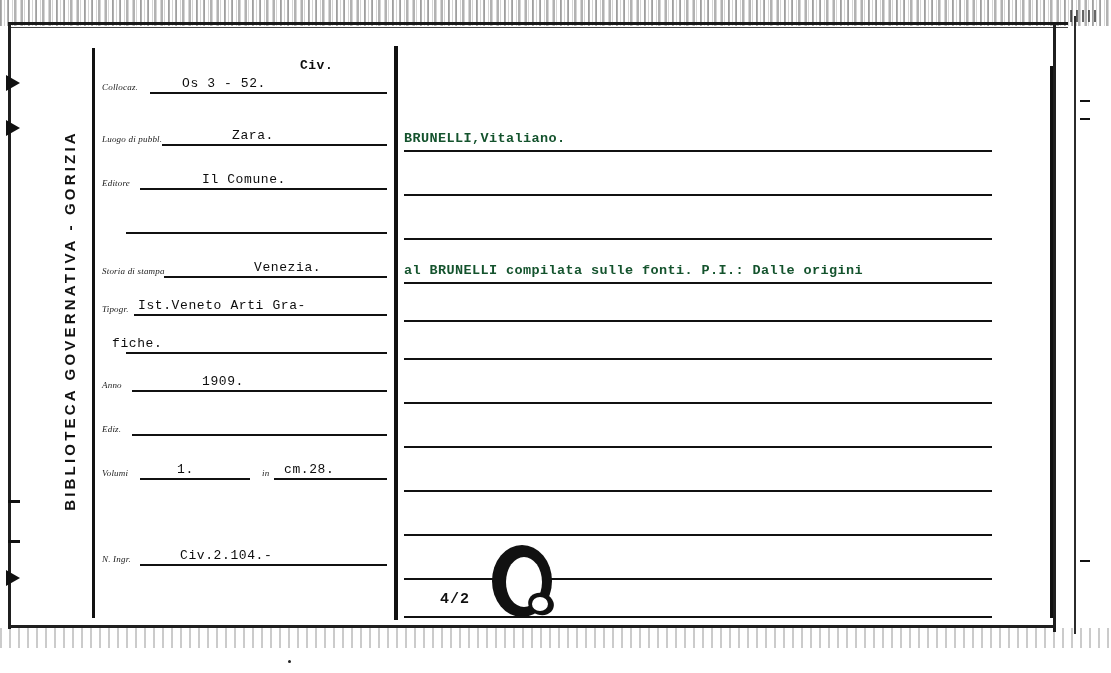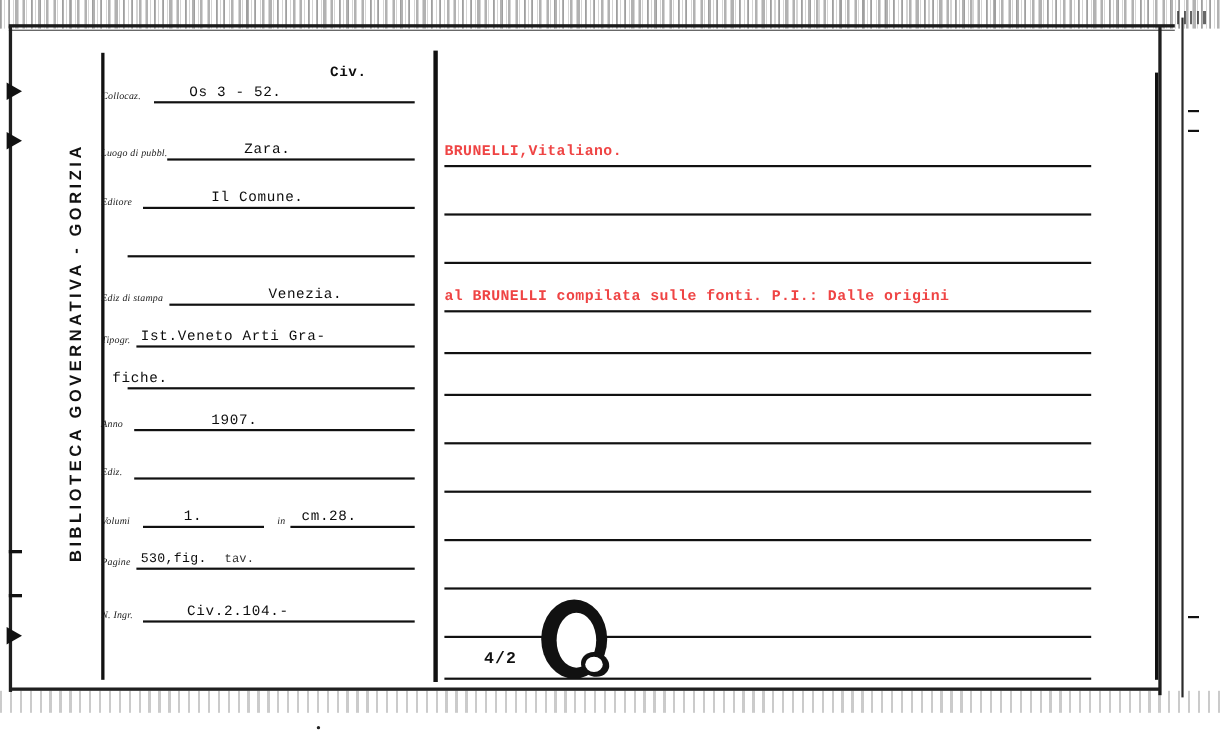--- a/index.html
+++ b/index.html
@@ -134,21 +134,21 @@
     font-family: "Liberation Sans", sans-serif;
     font-weight: 700;
     font-size: 15px;
     letter-spacing: 3.2px;
     color: #111;
   }
 
   
   .frow {
     position: absolute;
-    left: 92px;
+    left: 102px;
     width: 285px;
     height: 26px;
   }
   .flabel {
     position: absolute;
     left: 0;
     bottom: 2px;
     font-family: "Liberation Serif", serif;
     font-style: italic;
     font-size: 9px;
@@ -203,21 +203,21 @@
     height: 2px;
     background: #111;
   }
   .rtext {
     position: absolute;
     left: 404px;
     font-family: "Liberation Mono", monospace;
     font-weight: 700;
     font-size: 13.5px;
     letter-spacing: 0.4px;
-    color: #ef4444;
+    color: #14532d;
     white-space: nowrap;
   }
 
   
   .stamp-blob {
     position: absolute;
     left: 492px; top: 545px;
     width: 66px; height: 74px;
   }
   .stamp-blob .ring-outer {
@@ -336,62 +336,56 @@
     <span class="flabel">Editore</span>
     <span class="fline" style="left:38px; width:247px;"></span>
     <span class="fval" style="left:100px;">Il Comune.</span>
   </div>
 
   <div class="frow" style="top:208px;">
     <span class="fline" style="left:24px; width:261px;"></span>
   </div>
 
   <div class="frow" style="top:252px;">
-    <span class="flabel">Ediz di stampa</span>
+    <span class="flabel">Storia di stampa</span>
     <span class="fline" style="left:62px; width:223px;"></span>
     <span class="fval" style="left:152px;">Venezia.</span>
   </div>
 
   <div class="frow" style="top:328px;">
     <span class="fline" style="left:24px; width:261px;"></span>
     <span class="fval" style="left:10px;">fiche.</span>
   </div>
 
   <div class="frow" style="top:290px;">
     <span class="flabel">Tipogr.</span>
     <span class="fline" style="left:32px; width:253px;"></span>
     <span class="fval" style="left:36px;">Ist.Veneto Arti Gra-</span>
   </div>
 
   <div class="frow" style="top:366px;">
     <span class="flabel">Anno</span>
     <span class="fline" style="left:30px; width:255px;"></span>
-    <span class="fval" style="left:100px;">1907.</span>
+    <span class="fval" style="left:100px;">1909.</span>
   </div>
 
   <div class="frow" style="top:410px;">
     <span class="flabel">Ediz.</span>
     <span class="fline" style="left:30px; width:255px;"></span>
   </div>
 
   <div class="frow" style="top:454px;">
     <span class="flabel">Volumi</span>
     <span class="fline" style="left:38px; width:110px;"></span>
     <span class="fval" style="left:75px;">1.</span>
     <span class="flabel" style="left:160px;">in</span>
     <span class="fline" style="left:172px; width:113px;"></span>
     <span class="fval" style="left:182px;">cm.28.</span>
   </div>
 
-  <div class="frow" style="top:492px;">
-    <span class="flabel">Pagine</span>
-    <span class="fline" style="left:32px; width:253px;"></span>
-    <span class="fval small" style="left:36px;">530,fig.</span>
-    <span class="fval tiny" style="left:112px;">tav.</span>
-  </div>
 
   <div class="frow" style="top:540px;">
     <span class="flabel">N. Ingr.</span>
     <span class="fline" style="left:38px; width:247px;"></span>
     <span class="fval" style="left:78px;">Civ.2.104.-</span>
   </div>
 
   <div class="rline" style="top:150px;"></div>
   <div class="rline" style="top:194px;"></div>
   <div class="rline" style="top:238px;"></div>

